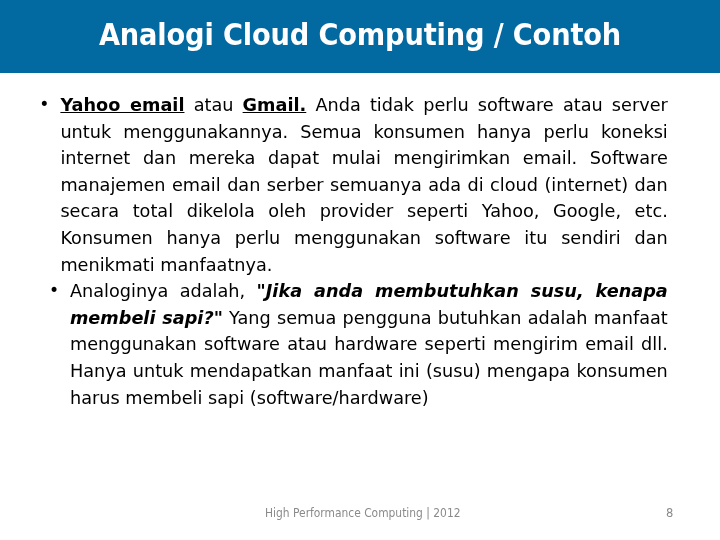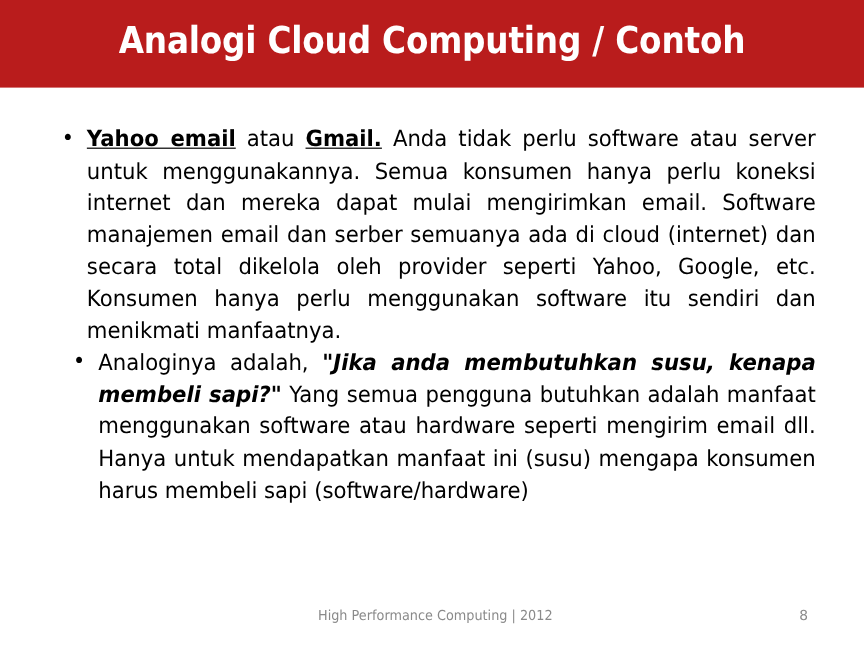--- a/index.html
+++ b/index.html
@@ -45,21 +45,21 @@
   
   #slide-body {
     position: absolute;
     left: 26px;
     top: 92px;
     width: 648px;
   }
 
   ul.bullets {
     list-style: none;
-    margin: 12px;
+    margin: 0;
     padding: 0;
   }
   li.bullet {
     position: relative;
     color: #000000;
     font-family: "DejaVu Sans", sans-serif;
     font-size: 18.5px;
     line-height: 26.6px;
     text-align: justify;
     text-justify: inter-word;
@@ -129,21 +129,21 @@
     top: 0;
     color: #8a8a8a;
     font-family: "DejaVu Sans", sans-serif;
     font-size: 11.5px;
     line-height: 16px;
   }
 </style>
 </head>
 <body style="background: rgb(255, 255, 255);">
 
-<div id="title-banner" style="background: #b91c1c;">
+<div id="title-banner" style="background: #0369a1;">
   <div id="slide-title" style="color: rgb(255, 255, 255);">Analogi Cloud Computing / Contoh</div>
 </div>
 
 <div id="slide-body">
   <ul class="bullets">
 
     <li class="bullet bullet-1" style="color: rgb(0, 0, 0);">
       <span class="para"><span class="b-u">Yahoo email</span><span> atau </span><span class="b-u">Gmail.</span><span> Anda tidak perlu software atau server untuk menggunakannya. Semua konsumen hanya perlu koneksi internet dan mereka dapat mulai mengirimkan email. Software manajemen email dan serber semuanya ada di cloud (internet) dan secara total dikelola oleh provider seperti Yahoo, Google, etc. Konsumen hanya perlu menggunakan software itu sendiri dan menikmati manfaatnya.</span></span>
     </li>
 

